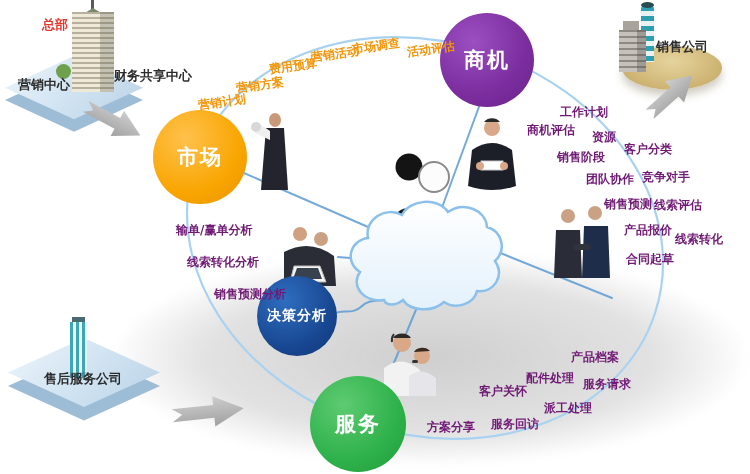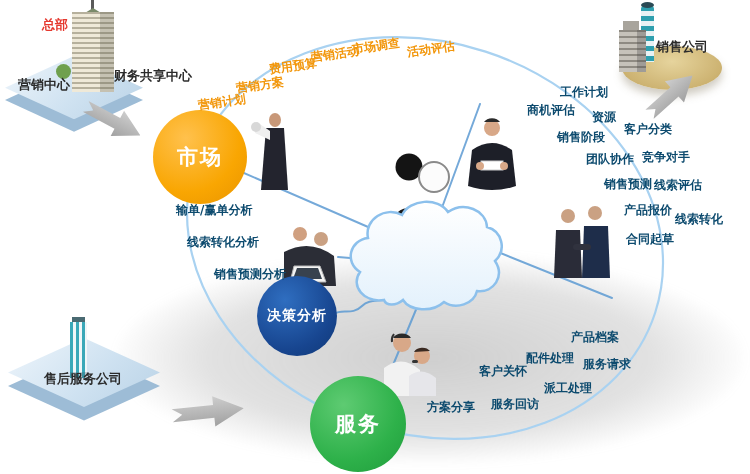--- a/index.html
+++ b/index.html
@@ -24,21 +24,21 @@
      background:radial-gradient(circle at 35% 30%,#5ecb72,#2eb14a 60%,#1f9c3b);}
   .node.analysis{left:257px;top:276px;width:80px;height:80px;font-size:14px;letter-spacing:1px;
      background:radial-gradient(circle at 35% 30%,#2f6ec0,#17458f 65%,#0f3876);}
   
   .hub-text{position:absolute;left:378px;top:228px;width:104px;text-align:center;z-index:3;}
   .hub-title{font-size:20px;font-weight:bold;color:#333;letter-spacing:3px;}
   .hub-sub{font-size:12px;color:#949494;margin-top:3px;}
   
   .lbl{position:absolute;font-size:12px;font-weight:bold;white-space:nowrap;z-index:4;}
   .lbl.or{color:#f2960a;transform:rotate(-8deg);}
-  .lbl.bl{color:#0c4a6e;}
+  .lbl.bl{color:#701a75;margin-top:20px;}
   
   .ctext{position:absolute;font-weight:bold;color:#2b2b2b;font-size:13px;z-index:4;white-space:nowrap;}
   .ctext.red{color:#e5392f;}
   .ctext.sm{font-size:13px;}
   .diamond{position:absolute;z-index:2;}
   .diamond .top,.diamond .side{position:absolute;left:0;width:100%;clip-path:polygon(50% 0,100% 50%,50% 100%,0 50%);}
   .diamond .top{top:0;height:72%;background:linear-gradient(135deg,#eef5fb 0%,#cfe2f1 55%,#b9d2e6 100%);}
   .diamond .side{top:14%;height:72%;background:#9dbcd6;z-index:-1;}
   .tower{position:absolute;z-index:3;}
   .arrow{position:absolute;z-index:3;background:linear-gradient(180deg,#d2d2d2,#9c9c9c);
@@ -82,20 +82,21 @@
     </g>
 
     <path d="M384,300 C364,303 350,286 360,272 C344,262 350,240 368,238 C364,219 386,206 402,215
          C410,199 438,197 448,212 C464,201 486,210 487,227 C502,231 507,250 495,261
          C505,276 494,293 477,291 C474,304 456,310 444,302 C432,313 410,311 403,300
          C396,306 386,306 384,300 Z" fill="url(#gcloud)" stroke="#8cc0ec" stroke-width="2.5"></path>
   </svg>
 
 
   <div class="node market">市场</div>
+  <div class="node opportunity">商机</div>
   <div class="node analysis">决策分析</div>
   <div class="node service">服务</div>
 
   <span class="lbl or" style="left:198px;top:94px">营销计划</span>
   <span class="lbl or" style="left:236px;top:77px">营销方案</span>
   <span class="lbl or" style="left:269px;top:58px">费用预算</span>
   <span class="lbl or" style="left:311px;top:46px">营销活动</span>
   <span class="lbl or" style="left:352px;top:38px">市场调查</span>
   <span class="lbl or" style="left:407px;top:41px">活动评估</span>
 

